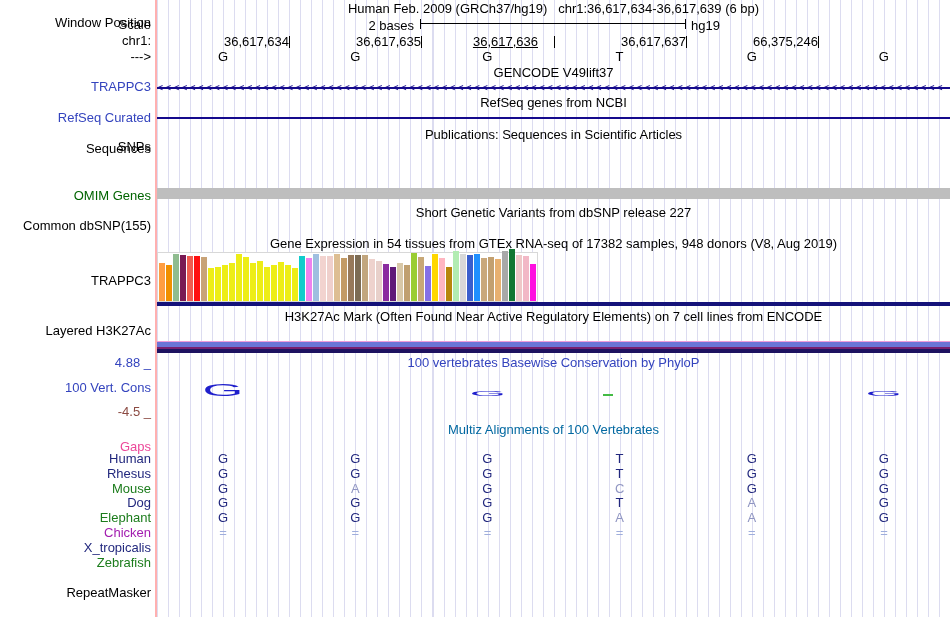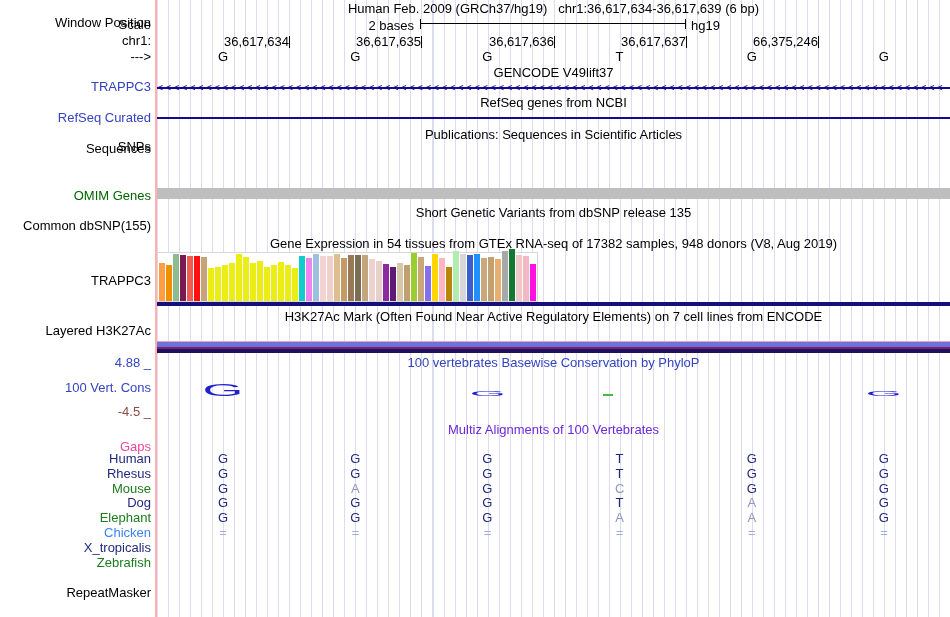--- a/index.html
+++ b/index.html
@@ -4,21 +4,21 @@
 <style>
   html,body{margin:0;padding:0;background:#fff;}
   .browser{position:relative;width:950px;height:617px;overflow:hidden;
     font-family:"Liberation Sans","DejaVu Sans",sans-serif;font-size:13px;color:#000;background:#fff;}
   .data-area{position:absolute;left:157px;top:0;width:793px;height:617px;
     background:repeating-linear-gradient(to right,#dcdcf0 0,#dcdcf0 1px,transparent 1px,transparent 11.02px);}
   .pink-line{position:absolute;left:155px;top:0;width:2px;height:617px;background:#ffb0b0;}
   .llbl{position:absolute;left:0;width:151px;text-align:right;white-space:nowrap;line-height:13px;}
   .ctitle{position:absolute;left:157px;width:793px;text-align:center;white-space:pre;line-height:13px;}
   .c-blue{color:#3444be;} .c-dgreen{color:#006400;}
-  .c-orange{color:#ec4899;} .c-navy{color:#6d28d9;} .c-dred{color:#8b4a42;} 
+  .c-orange{color:#ec4899;} .c-navy{color:#0369a1;} .c-dred{color:#8b4a42;} 
   .chev-row{position:absolute;left:157px;top:81px;width:793px;height:13px;overflow:hidden;}
   .chev-line{position:absolute;left:0;top:6px;width:793px;height:1.5px;background:#150a8c;}
   .chev-text{position:absolute;left:0;top:0;width:800px;color:#150a8c;
     font-family:"DejaVu Sans Mono",monospace;font-size:10px;line-height:13px;letter-spacing:2.1px;}
   .refseq-line{position:absolute;left:157px;top:117px;width:793px;height:2px;background:#150a8c;}
   .omim-bar{position:absolute;left:157px;top:188px;width:793px;height:11px;background:#bebebe;}
   .gtex-box{position:absolute;left:157px;top:252px;width:381px;height:50px;background:#fff;
     border:1px solid #d8d8d8;box-sizing:border-box;}
   .gtex-baseline{position:absolute;left:157px;top:302px;width:793px;height:4px;background:#14127a;}
   .h3k-bar{position:absolute;left:157px;top:341px;width:793px;height:12px;
@@ -62,21 +62,21 @@
   <div class="llbl c-blue" style="top:111px">RefSeq Curated</div>
   <div class="refseq-line"></div>
 
   <div class="ctitle" style="top:128px">Publications: Sequences in Scientific Articles</div>
   <div class="llbl" style="top:142px">Sequences</div>
   <div class="llbl" style="top:140px">SNPs</div>
 
   <div class="llbl c-dgreen" style="top:189px">OMIM Genes</div>
   <div class="omim-bar"></div>
 
-  <div class="ctitle" style="top:206px">Short Genetic Variants from dbSNP release 135</div>
+  <div class="ctitle" style="top:206px">Short Genetic Variants from dbSNP release 227</div>
   <div class="llbl" style="top:219px">Common dbSNP(155)</div>
 
   <div class="ctitle" style="top:237px">Gene Expression in 54 tissues from GTEx RNA-seq of 17382 samples, 948 donors (V8, Aug 2019)</div>
   <div class="llbl" style="top:274px">TRAPPC3</div>
   <div class="gtex-box" id="gtex-box">
       <div class="bar" style="left: 1px; height: 38px; background: rgb(255, 158, 66);"></div>
       <div class="bar" style="left: 8px; height: 36px; background: rgb(240, 144, 0);"></div>
       <div class="bar" style="left: 15px; height: 47px; background: rgb(143, 188, 143);"></div>
       <div class="bar" style="left: 22px; height: 46px; background: rgb(122, 26, 84);"></div>
       <div class="bar" style="left: 29px; height: 45px; background: rgb(240, 92, 80);"></div>
@@ -173,39 +173,39 @@
       <div class="base-cell mz" style="left: 599.595px; top: 496px;">T</div>
       <div class="base-cell mz-dim" style="left: 731.765px; top: 496px;">A</div>
       <div class="base-cell mz" style="left: 863.935px; top: 496px;">G</div>
       <div class="llbl" style="top: 511px; color: rgb(28, 124, 28);">Elephant</div>
       <div class="base-cell mz" style="left: 203.085px; top: 511px;">G</div>
       <div class="base-cell mz" style="left: 335.255px; top: 511px;">G</div>
       <div class="base-cell mz" style="left: 467.425px; top: 511px;">G</div>
       <div class="base-cell mz-dim" style="left: 599.595px; top: 511px;">A</div>
       <div class="base-cell mz-dim" style="left: 731.765px; top: 511px;">A</div>
       <div class="base-cell mz" style="left: 863.935px; top: 511px;">G</div>
-      <div class="llbl" style="top: 526px; color: #3b82f6;">Chicken</div>
+      <div class="llbl" style="top: 526px; color: #a21caf;">Chicken</div>
       <div class="base-cell mz-eq" style="left: 203.085px; top: 526px;">=</div>
       <div class="base-cell mz-eq" style="left: 335.255px; top: 526px;">=</div>
       <div class="base-cell mz-eq" style="left: 467.425px; top: 526px;">=</div>
       <div class="base-cell mz-eq" style="left: 599.595px; top: 526px;">=</div>
       <div class="base-cell mz-eq" style="left: 731.765px; top: 526px;">=</div>
       <div class="base-cell mz-eq" style="left: 863.935px; top: 526px;">=</div>
       <div class="llbl" style="top: 541px; color: rgb(34, 40, 126);">X_tropicalis</div>
       <div class="llbl" style="top: 556px; color: rgb(28, 124, 28);">Zebrafish</div>
     </div>
 
   <div class="llbl" style="top:586px">RepeatMasker</div>
 
   <div id="generated">
       <div class="pos-num" style="left: 179px;">36,617,634</div>
       <div class="pos-tick" style="left: 289px;"></div>
       <div class="pos-num" style="left: 311px;">36,617,635</div>
       <div class="pos-tick" style="left: 421px;"></div>
-      <div class="pos-num" style="left: 444px;">36,617,636</div>
+      <div class="pos-num" style="left: 428px; text-decoration: underline;">36,617,636</div>
       <div class="pos-tick" style="left: 554px;"></div>
       <div class="pos-num" style="left: 576px;">36,617,637</div>
       <div class="pos-tick" style="left: 686px;"></div>
       <div class="pos-num" style="left: 708px;">66,375,246</div>
       <div class="pos-tick" style="left: 818px;"></div>
       <div class="base-cell" style="left: 203.085px; top: 50px;">G</div>
       <div class="base-cell" style="left: 335.255px; top: 50px;">G</div>
       <div class="base-cell" style="left: 467.425px; top: 50px;">G</div>
       <div class="base-cell" style="left: 599.595px; top: 50px;">T</div>
       <div class="base-cell" style="left: 731.765px; top: 50px;">G</div>

